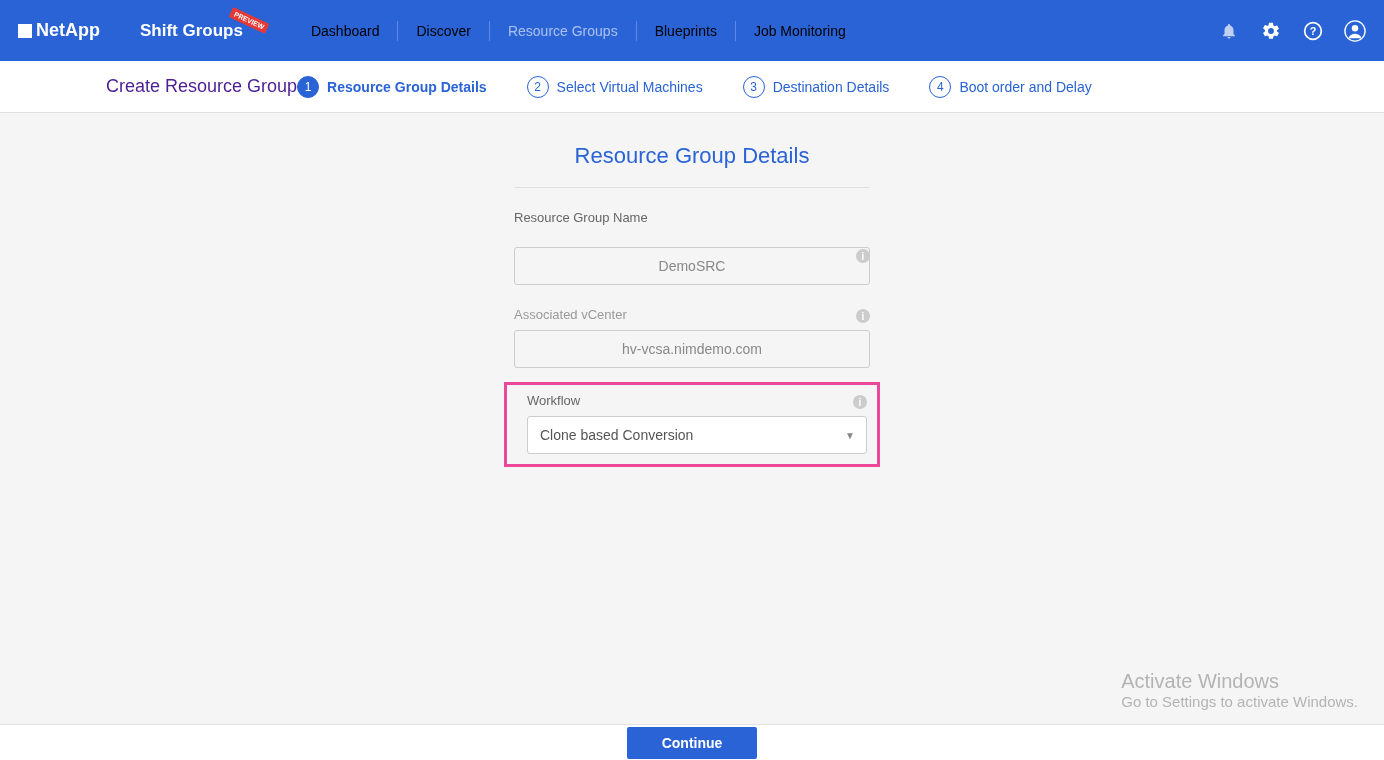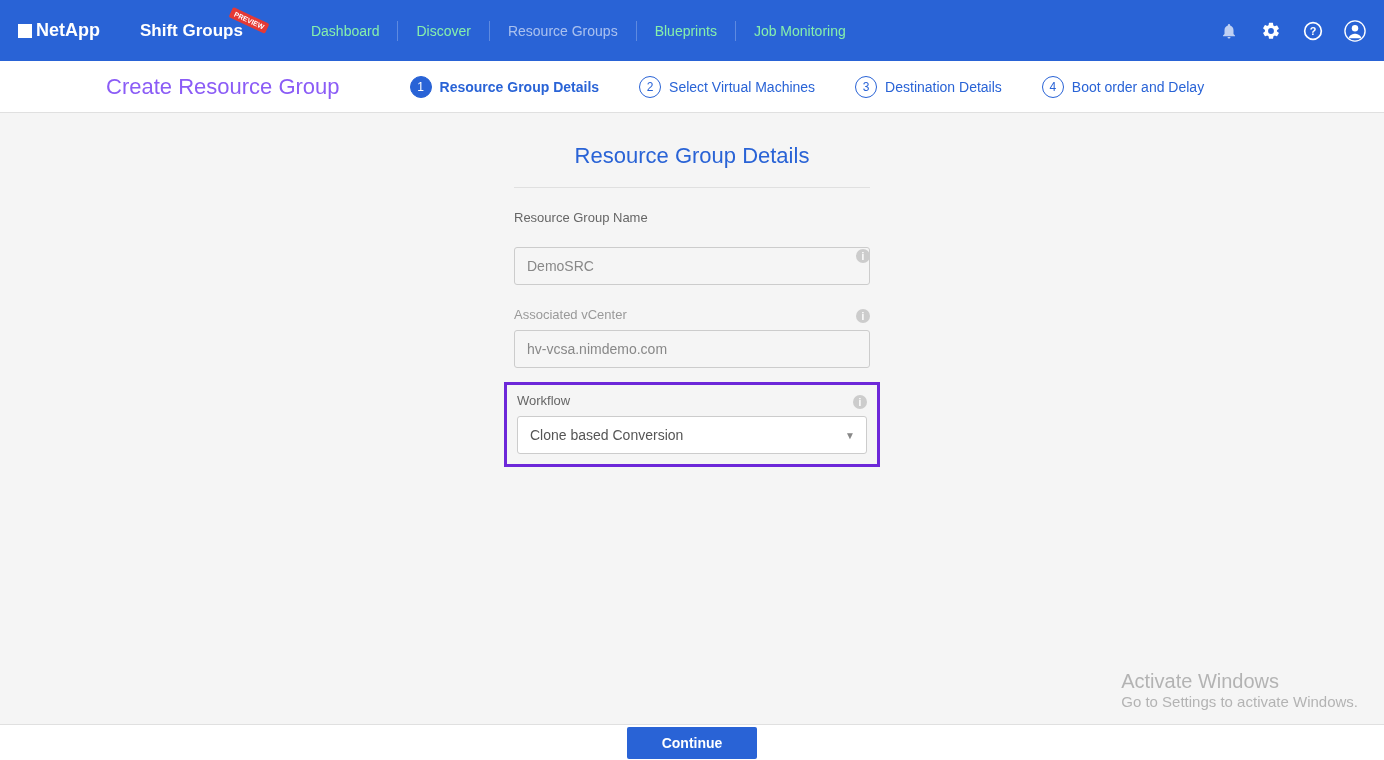--- a/index.html
+++ b/index.html
@@ -5,50 +5,50 @@
   * { box-sizing: border-box; margin: 0; padding: 0; font-family: 'Segoe UI', Arial, sans-serif; }
   body { width: 1384px; height: 760px; background: #f5f5f5; position: relative; overflow: hidden; }
 
   
   .topnav { background: #2963d6; height: 61px; display: flex; align-items: center; padding: 0 18px; color: #fff; }
   .brand { display: flex; align-items: center; gap: 4px; font-weight: 700; font-size: 18px; }
   .brand-icon { width: 14px; height: 14px; background: #fff; display: inline-block; }
   .product { margin-left: 40px; font-weight: 600; font-size: 17px; position: relative; }
   .badge-preview { position: absolute; top: -6px; right: -26px; background: #e53935; color: #fff; font-size: 7px; padding: 2px 4px; transform: rotate(25deg); border-radius: 2px; }
   .nav-links { display: flex; margin-left: 50px; }
-  .nav-link { padding: 0 18px; font-size: 14px; color: #86efac; cursor: pointer; border-right: 1px solid rgba(255,255,255,0.25); line-height: 20px; }
+  .nav-link { padding: 0 18px; font-size: 14px; color: #000000; cursor: pointer; border-right: 1px solid rgba(255,255,255,0.25); line-height: 20px; }
   .nav-link:last-child { border-right: none; }
   .nav-link.active { color: rgba(255,255,255,0.6); }
   .nav-right { margin-left: auto; display: flex; align-items: center; gap: 20px; }
   .icon-btn { width: 22px; height: 22px; display: flex; align-items: center; justify-content: center; cursor: pointer; color: #fff; fill: #fff; }
 
   
   .wizard-bar { background: #fff; height: 52px; display: flex; align-items: center; padding: 0 100px 0 106px; border-bottom: 1px solid #e0e0e0; position: relative; }
-  .wizard-title { color: #8b5cf6; font-size: 22px; font-weight: 400; margin-right: 70px; }
+  .wizard-title { color: #4c1d95; font-size: 18px; font-weight: 400; }
   .steps { display: flex; gap: 40px; }
   .step { display: flex; align-items: center; gap: 8px; font-size: 14px; color: #2963d6; cursor: pointer; }
   .step-num { width: 22px; height: 22px; border-radius: 50%; border: 1.5px solid #2963d6; display: flex; align-items: center; justify-content: center; font-size: 12px; color: #2963d6; }
   .step.active .step-num { background: #2963d6; color: #fff; }
   .step.active .step-label { font-weight: 600; }
 
   
   .main { padding: 30px 0 0 0; display: flex; flex-direction: column; align-items: center; }
   .section-title { color: #2963d6; font-size: 22px; font-weight: 400; margin-bottom: 18px; }
   .divider { width: 356px; height: 1px; background: #e0e0e0; margin-bottom: 22px; }
   .form { width: 356px; }
   .field-group { margin-bottom: 22px; position: relative; }
   .field-label { font-size: 13px; color: #666; margin-bottom: 8px; display: block; }
   .field-label.disabled { color: #999; }
   .info-icon { position: absolute; right: 0; top: 2px; width: 14px; height: 14px; border-radius: 50%; background: #ccc; color: #fff; font-size: 10px; display: flex; align-items: center; justify-content: center; font-weight: bold; }
   .text-input { width: 100%; height: 38px; border: 1px solid #ccc; border-radius: 3px; padding: 0 12px; font-size: 14px; color: #333; background: #fff; }
-  .text-input:disabled { background: #f5f5f5; color: #888; }
+  .text-input:disabled { background: #f5f5f5; color: #888; text-align: center; }
   .select-wrap { position: relative; }
   .select-input { width: 100%; height: 38px; border: 1px solid #ccc; border-radius: 3px; padding: 0 12px; font-size: 14px; color: #555; background: #fff; text-align: left; line-height: 36px; cursor: pointer; }
   .select-caret { position: absolute; right: 12px; top: 50%; transform: translateY(-50%); color: #888; font-size: 10px; pointer-events: none; }
-  .highlight-box { border: 3px solid #6d28d9; padding: 8px 10px 10px 10px; margin: -8px -10px 0 -10px; }
+  .highlight-box { border: 3px solid #ec4899; padding: 8px 10px 10px 20px; margin: -8px -10px 0 -10px; }
 
   
   .bottom-bar { position: absolute; bottom: 0; left: 0; right: 0; height: 36px; background: #fff; border-top: 1px solid #e0e0e0; display: flex; align-items: center; justify-content: center; }
   .continue-btn { background: #2963d6; color: #fff; border: none; width: 130px; height: 32px; font-size: 14px; font-weight: 600; cursor: pointer; border-radius: 2px; }
 
   
   .watermark { position: absolute; right: 26px; bottom: 50px; text-align: left; color: rgba(100,100,100,0.45); }
   .watermark-title { font-size: 20px; font-weight: 400; }
   .watermark-sub { font-size: 15px; }
 </style>

